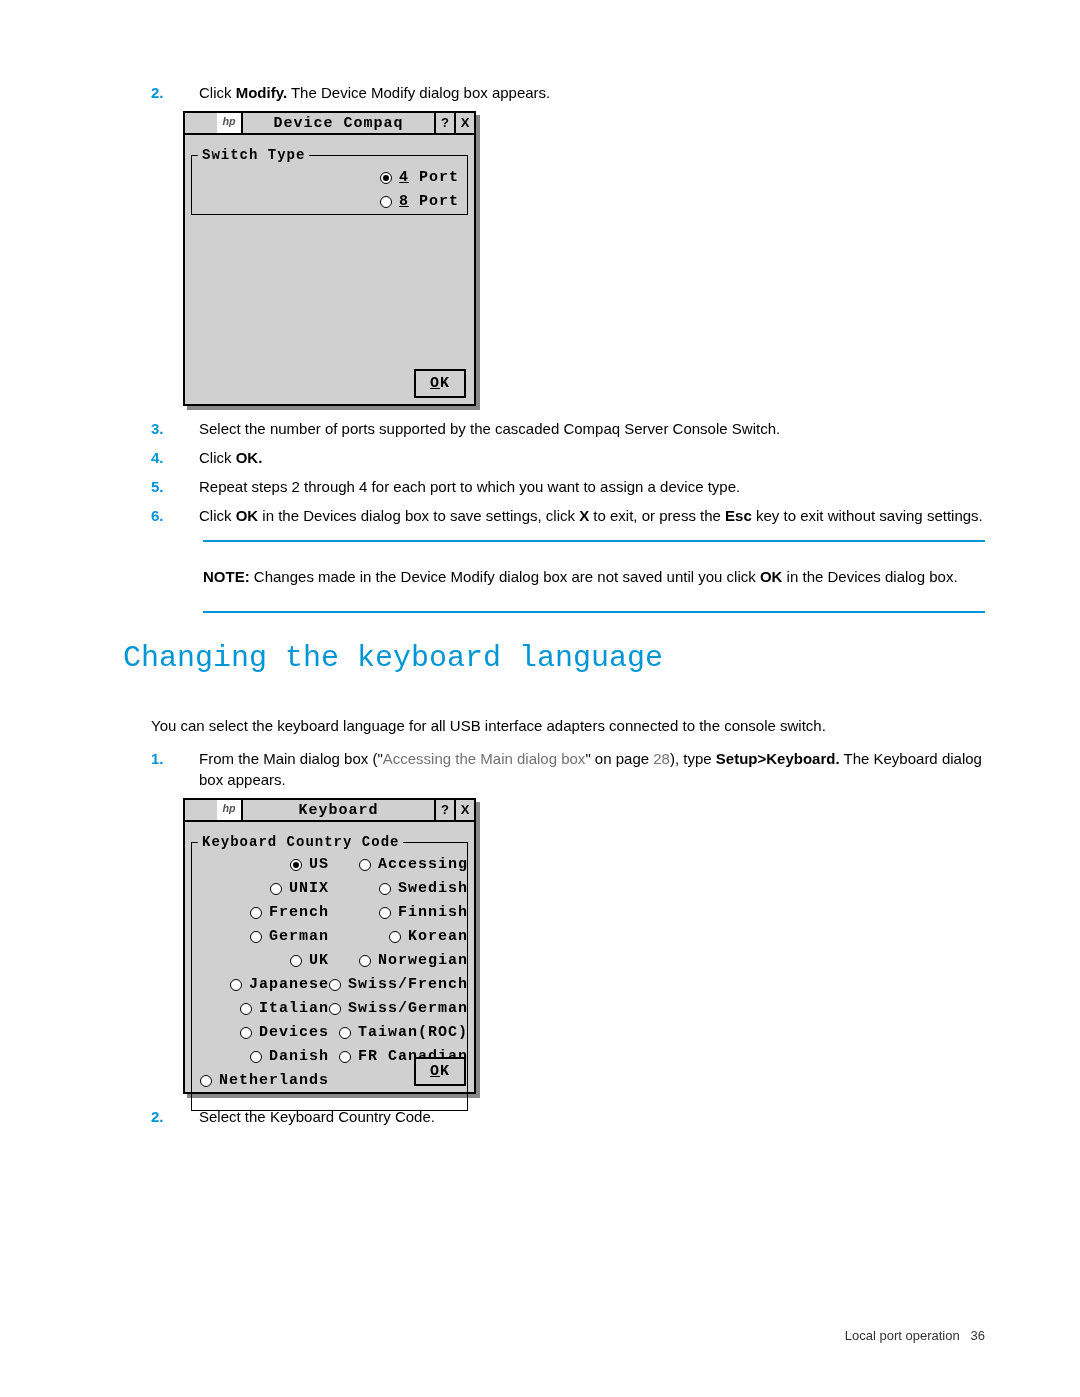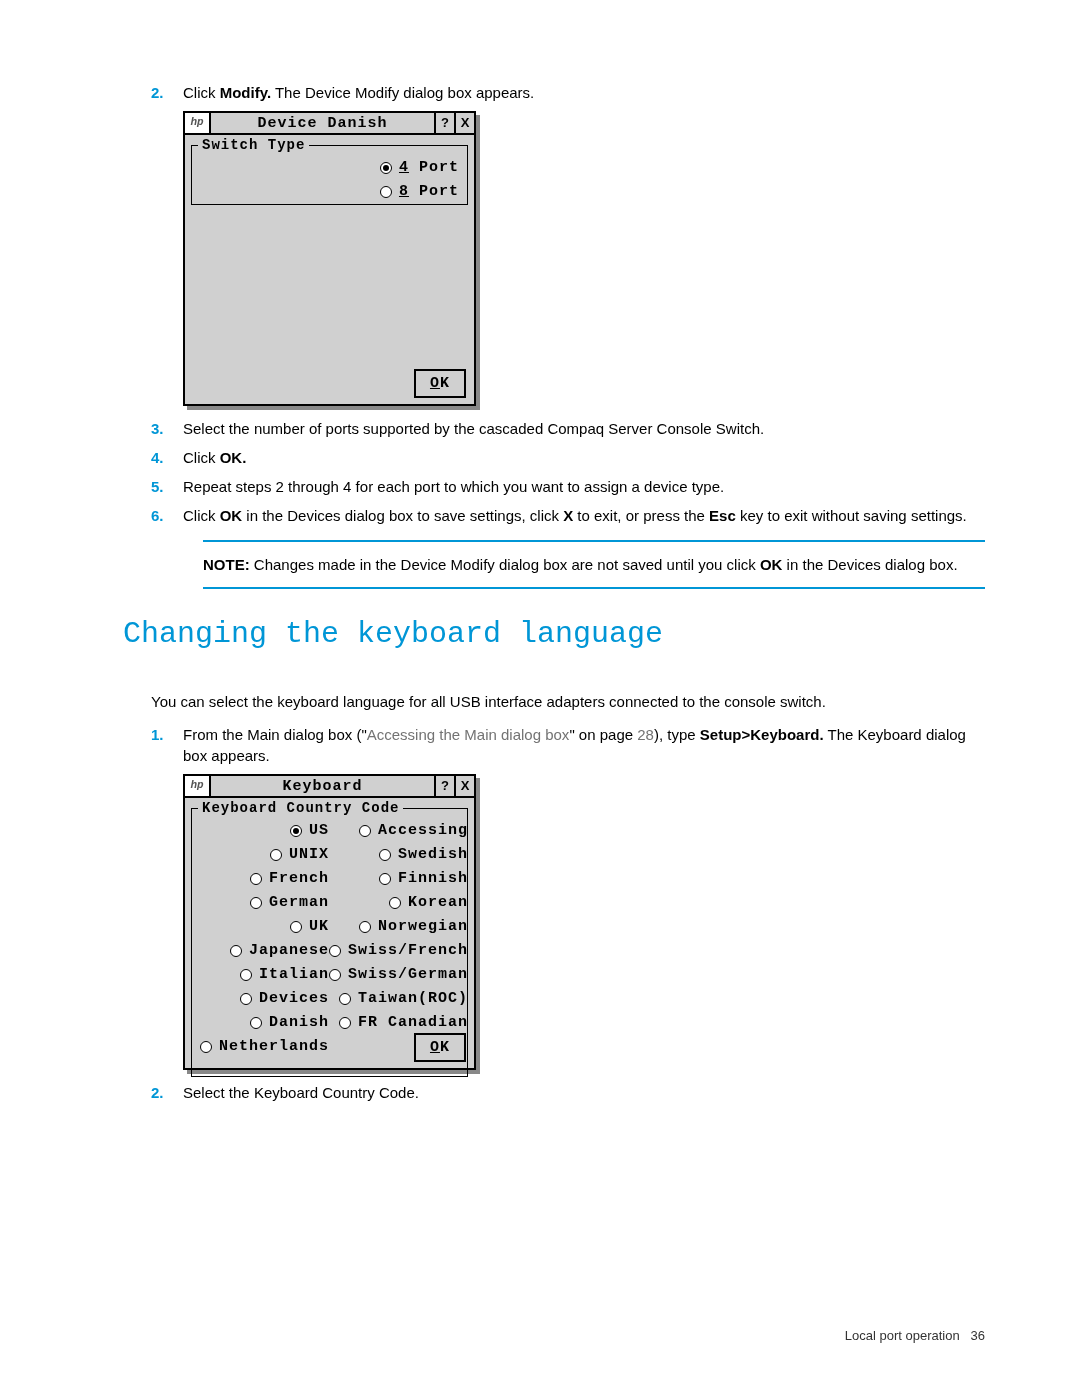--- a/index.html
+++ b/index.html
@@ -9,40 +9,41 @@
     color: #000;
     background: #fff;
     width: 1080px;
     height: 1397px;
     position: relative;
     padding: 82px 95px 60px 135px;
     line-height: 1.4;
   }
   .step { display: flex; margin-bottom: 8px; }
   .step-num { color: #0096d6; font-weight: bold; min-width: 32px; margin-left: 16px; }
-  .step-text { flex: 1; }
+  .step-text { flex: 1; margin-left: 16px; }
   .dialog {
     margin-left: 48px;
     margin-top: 6px;
     margin-bottom: 12px;
     border: 2px solid #000;
     background: #d0d0d0;
     box-shadow: 4px 4px 0px #888;
     font-family: "Courier New", monospace;
     font-weight: bold;
     font-size: 15px;
   }
   .dialog.w1 { width: 293px; height: 295px; }
   .dialog.w2 { width: 293px; height: 296px; }
   .titlebar {
     display: flex;
     align-items: stretch;
     border-bottom: 2px solid #000;
     height: 22px;
     background: #d0d0d0;
+    padding-left: 32px;
   }
   .hp-logo {
     width: 26px;
     display: flex;
     align-items: center;
     justify-content: center;
     border-right: 2px solid #000;
     font-style: italic;
     font-size: 11px;
     background: #fff;
@@ -65,21 +66,21 @@
     background: #d0d0d0;
     font-family: Arial, sans-serif;
     font-size: 13px;
     cursor: pointer;
   }
   .dialog-body { padding: 6px 6px 4px 6px; position: relative; height: calc(100% - 22px); }
   .fieldset {
     border: 1px solid #000;
     padding: 8px 8px 16px 8px;
     position: relative;
-    margin-top: 4px;
+    margin-top: 14px;
   }
   .fieldset .legend {
     position: absolute;
     top: -10px;
     left: 6px;
     background: #d0d0d0;
     padding: 0 4px;
     font-size: 14px;
     letter-spacing: 1px;
   }
@@ -103,21 +104,21 @@
     font-weight: bold;
     cursor: pointer;
     letter-spacing: 1px;
   }
   .ok-btn .hk { text-decoration: underline; }
   .two-col { display: flex; }
   .two-col .col { flex: 1; }
   .note-box {
     border-top: 2px solid #0096d6;
     border-bottom: 2px solid #0096d6;
-    padding: 12px 0;
+    padding: 24px 0;
     margin: 14px 0 24px 68px;
   }
   .note-box .note-lbl { font-weight: bold; }
   h2.section {
     color: #0096d6;
     font-weight: normal;
     font-size: 30px;
     margin: 20px 0 12px -12px;
     font-family: Liberation Mono, monospace;
   }
@@ -138,21 +139,21 @@
 <div class="step">
   <div class="step-num">2.</div>
   <div class="step-text">
     <span>Click </span><b>Modify.</b><span> The Device Modify dialog box appears.</span>
   </div>
 </div>
 
 <div class="dialog w1">
   <div class="titlebar">
     <div class="hp-logo">hp</div>
-    <div class="title-text">Device Danish</div>
+    <div class="title-text">Device Compaq</div>
     <div class="tbtn">?</div>
     <div class="tbtn">X</div>
   </div>
   <div class="dialog-body">
     <div class="fieldset" style="height:60px;">
       <div class="legend">Switch Type</div>
       <div class="radio-row">
         <span class="radio sel"></span>
         <span class="radio-label"><span class="hk">4</span><span> Port</span></span>
       </div>

